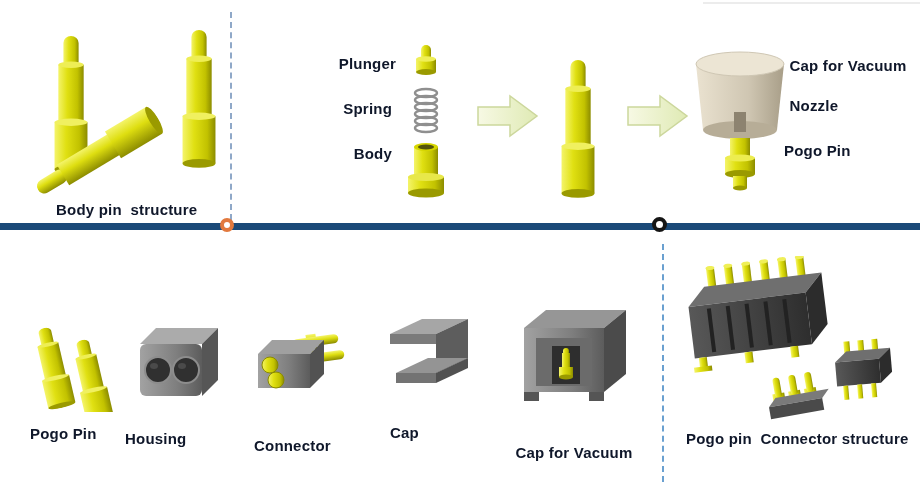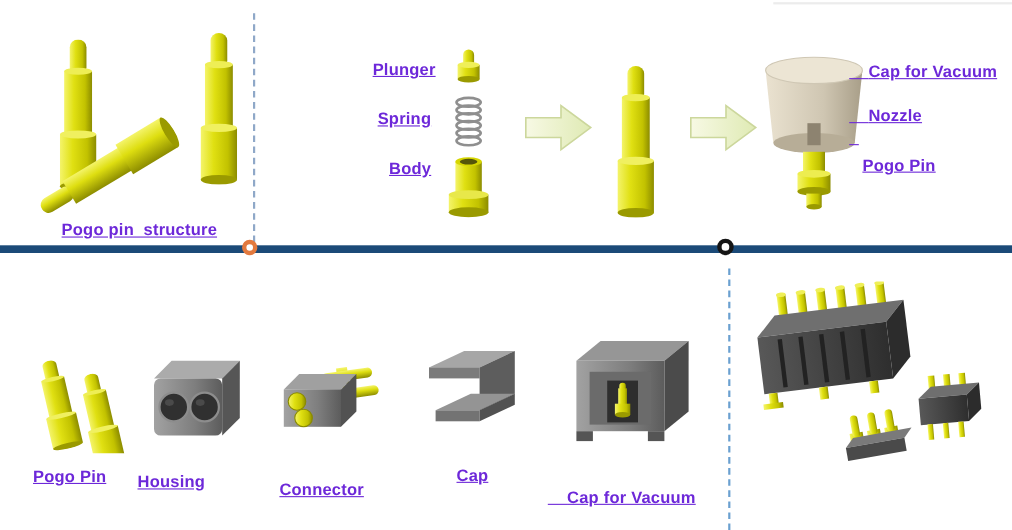--- a/index.html
+++ b/index.html
@@ -1,19 +1,19 @@
 <!DOCTYPE html>
 <html><head>
 <meta charset="utf-8">
 <style>
   * { margin:0; padding:0; box-sizing:border-box; }
   html,body { background:#ffffff; font-family:"Liberation Sans", sans-serif; }
   .canvas { position:relative; width:920px; height:482px; background:#ffffff; overflow:hidden; }
   .art { position:absolute; }
-  .label { position:absolute; font-weight:bold; font-size:15px; color:#6d28d9; white-space:pre; letter-spacing:.2px;text-decoration:underline; }
+  .label { position:absolute; font-weight:bold; font-size:15px; color:#0f172a; white-space:pre; letter-spacing:.2px; }
   .label.right { text-align:right; }
   .label.center { line-height:20px; }
   .hbar { position:absolute; left:0; top:223px; width:920px; height:7px; background:#1b4a78; }
   .vdash { position:absolute; width:0; }
   .vdash.top-line { left:230px; top:12px; height:208px; border-left:2px dashed #8fa8c8; }
   .vdash.bottom-line { left:662px; top:244px; height:238px; border-left:2px dashed #6aa0d0; }
   .marker { position:absolute; border-radius:50%; background:#fff; }
   .marker.orange { left:220px; top:218px; width:14px; height:14px; border:4px solid #e2793e; }
   .marker.black  { left:652px; top:217px; width:15px; height:15px; border:4px solid #151515; }
   .faint-line { position:absolute; left:703px; top:2px; width:217px; height:2px; background:#ececec; }
@@ -260,36 +260,37 @@
         <rect x="27.5" y="22" width="12" height="8"></rect>
           <rect x="30" y="6" width="7" height="20" rx="3.5"></rect>
         <rect x="43.5" y="22" width="12" height="8"></rect>
           <rect x="46" y="6" width="7" height="20" rx="3.5"></rect>
       </g>
       <path d="M6,34 L14,26 L68,26 L60,34 Z" fill="#7a7a7a"></path>
       <rect x="6" y="34" width="54" height="12" fill="#4a4a4a"></rect>
     </g>
   </svg>
 
-  <div class="label" style="left:56px;top:201px">Pogo pin  structure</div>
+  <div class="label" style="left:56px;top:201px">Body pin  structure</div>
 
   <div class="label right" style="left:336px;top:55px;width:60px">Plunger</div>
   <div class="label right" style="left:336px;top:100px;width:56px">Spring</div>
   <div class="label right" style="left:336px;top:145px;width:56px">Body</div>
 
   <div class="label center" style="left:772px;top:36px;width:128px">
     <span>Cap for Vacuum</span><br>
     <span>Nozzle</span>
   </div>
   <div class="label" style="left:784px;top:142px">Pogo Pin</div>
 
   <div class="label" style="left:30px;top:425px">Pogo Pin</div>
   <div class="label" style="left:125px;top:430px">Housing</div>
   <div class="label" style="left:254px;top:437px">Connector</div>
-  <div class="label" style="left:415px;top:424px">Cap</div>
+  <div class="label" style="left:390px;top:424px">Cap</div>
 
   <div class="label center" style="left:498px;top:423px;width:134px">
     <span>Cap for Vacuum</span><br>
     
   </div>
 
+  <div class="label" style="left:686px;top:430px">Pogo pin  Connector structure</div>
 
 </div>
 
 </body></html>

